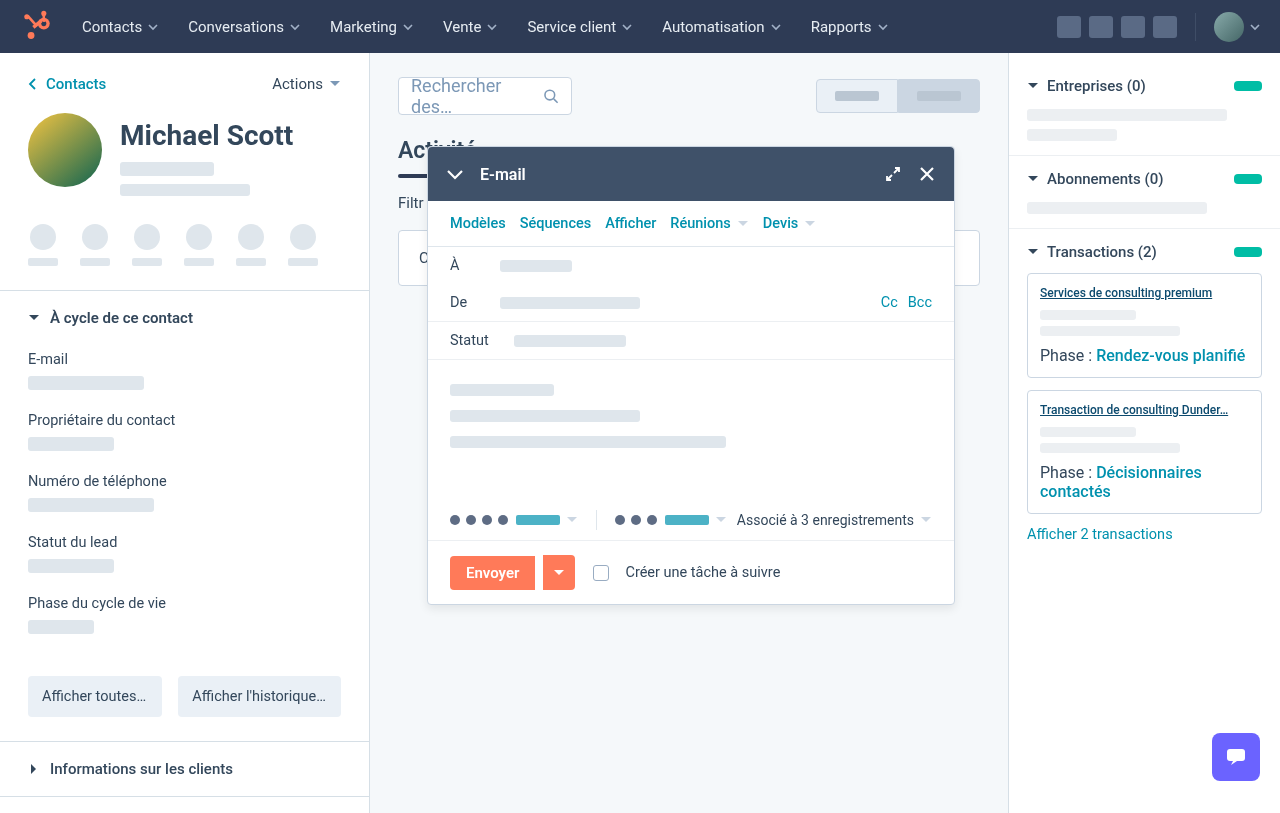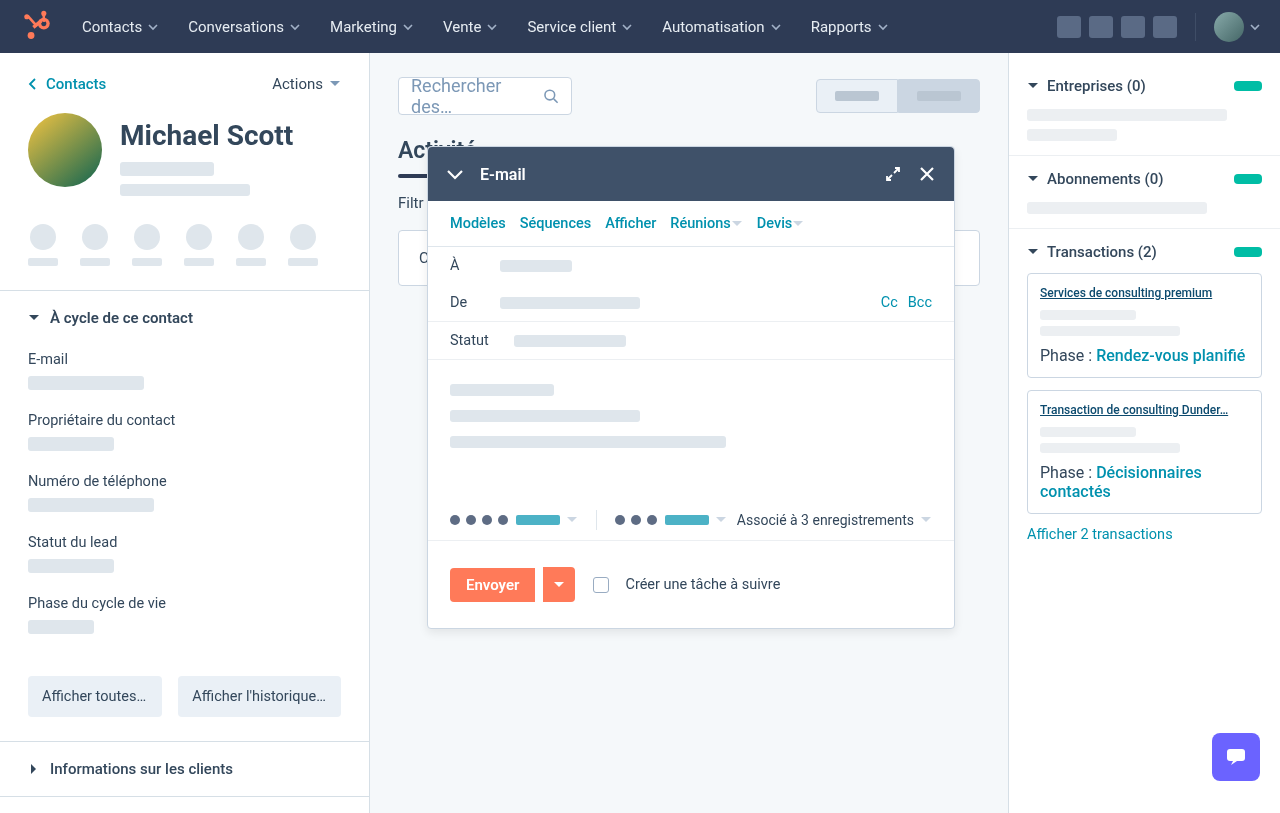--- a/index.html
+++ b/index.html
@@ -61,34 +61,34 @@
 .filter-row{margin-top:16px; color:#33475b; font-size:15px;}
 .empty-card{margin-top:18px; border:1px solid #cbd6e2; border-radius:4px; background:#fff; padding:18px 20px; font-size:15px;}
 .top-row-c{display:flex; align-items:center;}
 
 
 .compose { position:absolute; top:146px; left:427px; width:528px; background:#fff; border:1px solid #cbd6e2; border-radius:4px; box-shadow:0 4px 10px rgba(0,0,0,0.08); }
 .compose-head { background:#3f5169; height:54px; border-radius:4px 4px 0 0; display:flex; align-items:center; padding:0 18px; gap:16px;}
 .compose-head .title{color:#fff; font-weight:600; font-size:16px; flex:1;}
 .icon-btn{color:#fff; cursor:pointer;}
 .compose-tabs{display:flex; gap:14px; padding:14px 22px; font-size:14.5px; color:#0091ae; font-weight:500; align-items:center; border-bottom:1px solid #dfe6ec;}
-.tab-dd{display:flex;align-items:center;}
+.tab-dd{display:flex;align-items:center;gap:6px;}
 .field-line{display:flex; align-items:center; padding:10px 22px; font-size:14.5px; gap:24px;}
 .fl-lbl{min-width:26px;}
 .fl-ph{height:12px; background:#dfe6ec; border-radius:3px;}
 .cc{color:#0091ae; margin-left:auto; display:flex; gap:10px;}
 .div {border-bottom:1px solid #eceff2;}
 .body-area{padding:24px 22px 16px; min-height:140px; display:flex; flex-direction:column; gap:14px;}
 .tool-row{display:flex; align-items:center; padding:10px 22px; gap:8px; font-size:14px;}
 .dots{display:flex;gap:6px;}
 .dot{width:10px;height:10px;border-radius:50%;background:#5e6c84;}
 .link-sm{color:#0091ae; display:flex;align-items:center;gap:6px; font-size:13.5px;}
 .link-ph{width:44px;height:10px;background:#0091ae;opacity:.7;border-radius:2px;}
 .assoc{margin-left:auto; color:#33475b; font-size:14px; display:flex;align-items:center;gap:6px;}
-.send-row{display:flex; align-items:center; gap:8px; padding:26px 22px; border-top:1px solid #eceff2;}
+.send-row{display:flex; align-items:center; gap:8px; padding:14px 22px; border-top:1px solid #eceff2;}
 .send-btn{background:#ff7a59; color:#fff; font-weight:600; font-size:15px; padding:8px 16px; border-radius:4px 0 0 4px;}
 .send-more{background:#ff7a59; color:#fff; padding:8px 10px; border-radius:0 4px 4px 0;}
 .chk{width:16px;height:16px;border:1.5px solid #99acc2;border-radius:3px;margin-left:10px;}
 .task-lbl{font-size:14.5px; margin-left:8px;}
 .vsep{width:1px;height:20px;background:#dfe6ec; margin:0 10px;}
 
 
 .r-sec{padding:14px 18px; border-bottom:1px solid #eceff2;}
 .r-head{display:flex; align-items:center; font-size:15px; font-weight:500;}
 .r-head .pill{margin-left:auto; width:28px;height:10px;background:#00bda5;border-radius:4px;}

